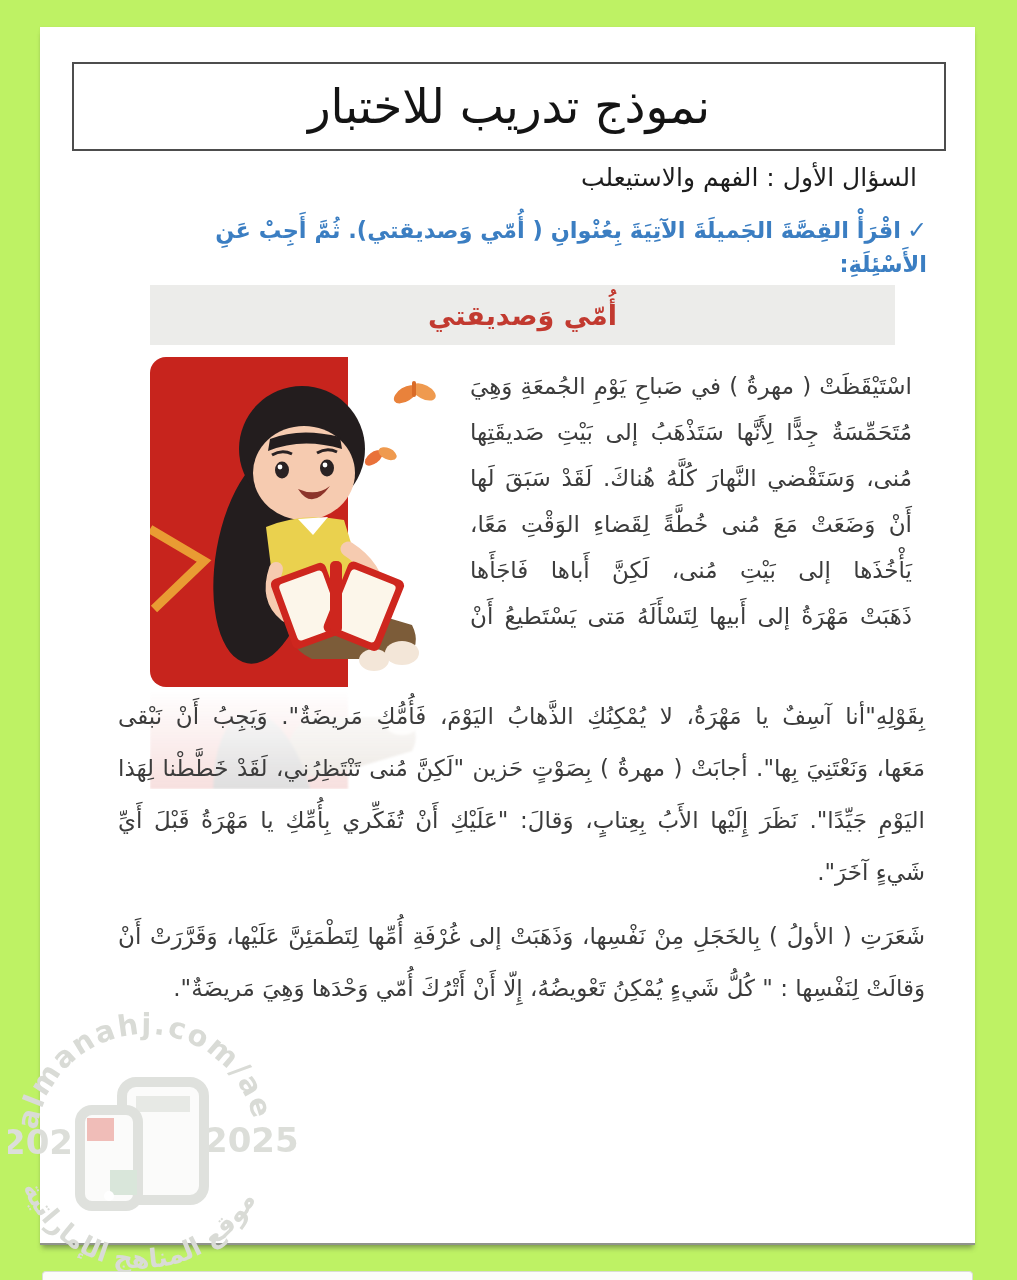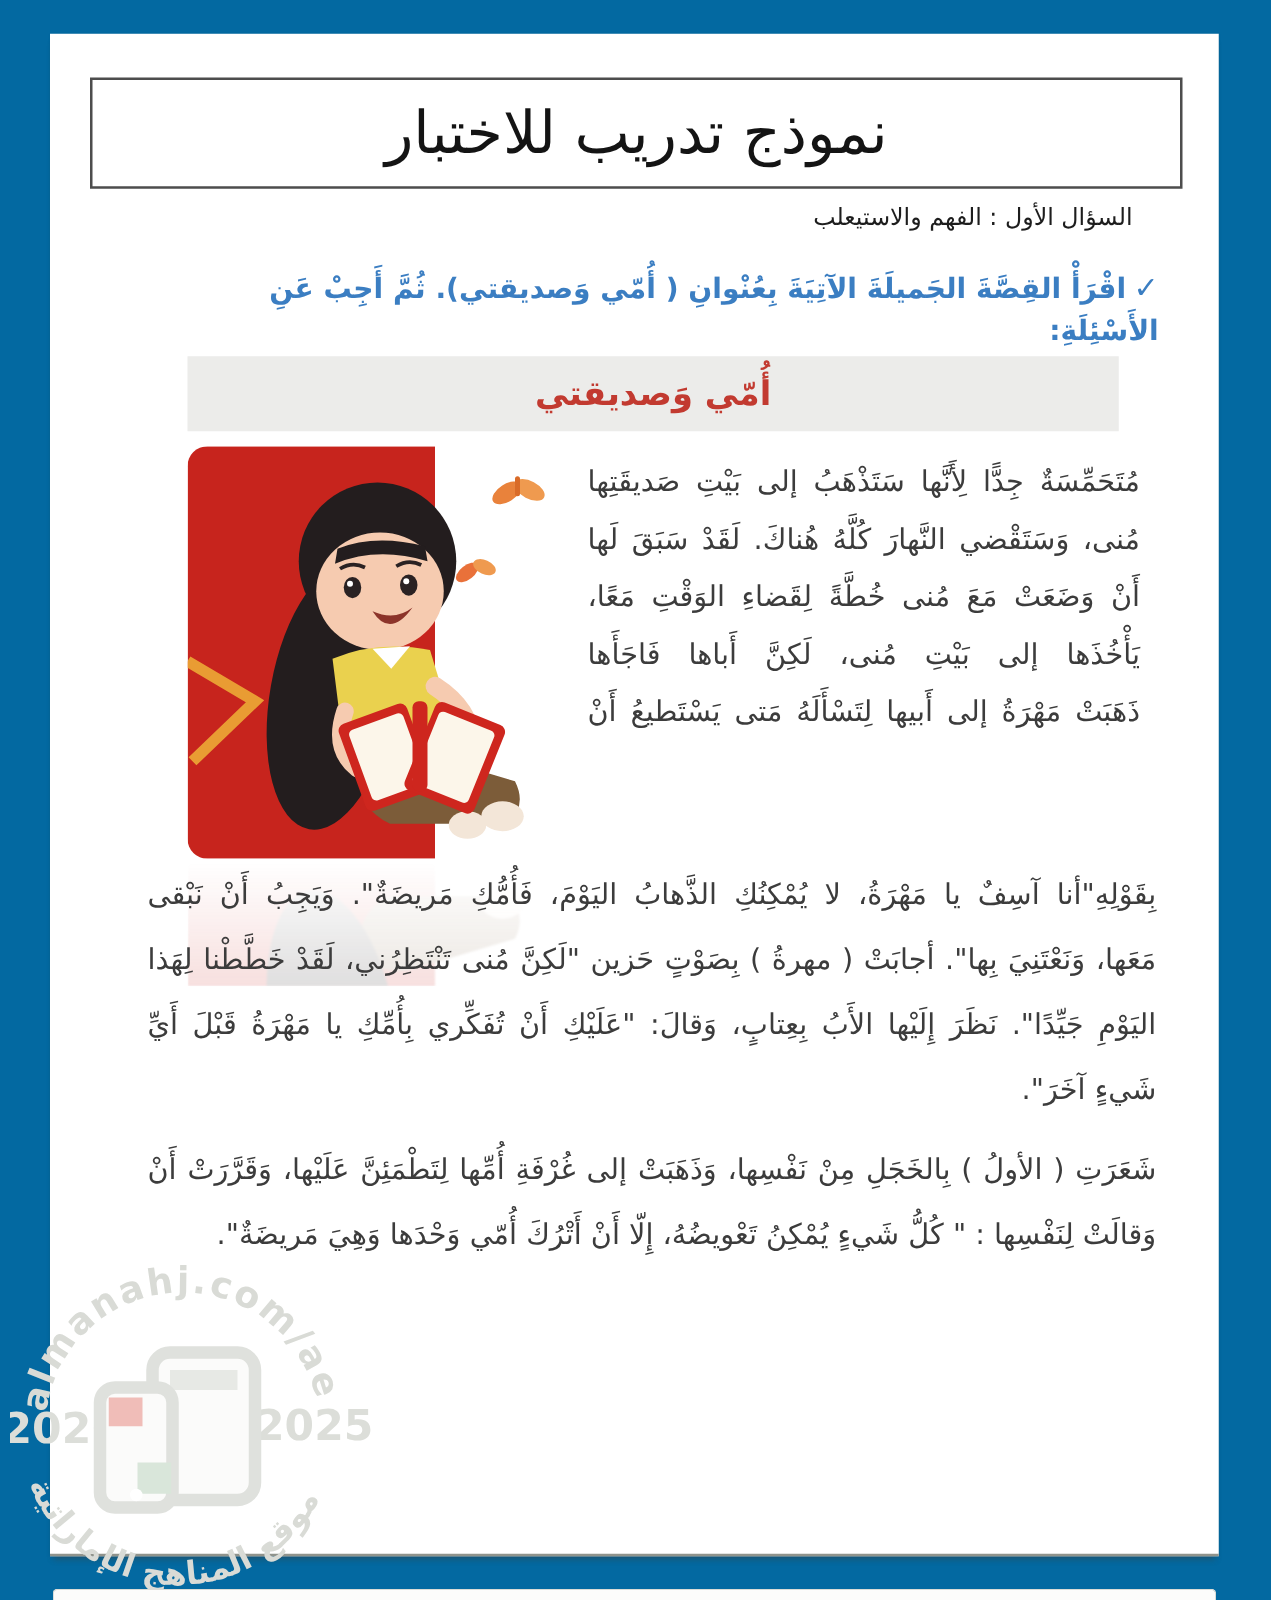--- a/index.html
+++ b/index.html
@@ -1,19 +1,19 @@
 <!DOCTYPE html>
 <html lang="ar"><head>
 <meta charset="utf-8">
 <style>
   * { margin:0; padding:0; box-sizing:border-box; }
   html,body { background:#e9ece7; }
   .canvas {
     position:relative; width:1017px; height:1280px;
-    background:#0369a1; overflow:hidden;
+    background:#bef264; overflow:hidden;
     font-family:"DejaVu Sans", sans-serif;
   }
   .page {
     position:absolute; left:40px; top:27px; width:935px; height:1218px;
     background:#ffffff;
     border-bottom:2px solid #90938c;
     box-shadow:0 0 2px rgba(0,0,0,.06), 0 5px 5px -2px rgba(60,63,58,.45);
   }
   .next-page {
     position:absolute; left:42px; top:1271px; width:931px; height:12px;
@@ -22,22 +22,22 @@
   }
   .title-box {
     position:absolute; left:32px; top:35px; width:874px; height:89px;
     border:2px solid #4d4d4d;
     display:flex; align-items:center; justify-content:center;
   }
   .title-box .t {
     font-size:47px; color:#141414; letter-spacing:0; direction:rtl;
   }
   .section-label {
-    position:absolute; right:69px; top:136px;
-    font-size:19px; color:#1d1d1d; direction:rtl;
+    position:absolute; right:58px; top:136px;
+    font-size:25px; color:#1d1d1d; direction:rtl;
   }
   .instruction {
     position:absolute; right:48px; top:186px; width:800px;
     direction:rtl; text-align:right;
     color:#3b7ec2; font-size:22.5px; font-weight:bold; line-height:34px;
   }
   .instruction .chk { font-size:24px; margin-left:6px; font-weight:bold; }
   .banner {
     position:absolute; left:110px; top:258px; width:745px; height:60px;
     background:#ececea;
@@ -156,20 +156,21 @@
     <div class="illu-reflect">
       <svg width="317" height="330" viewBox="0 0 317 330">
         <rect x="0" y="0" width="198" height="330" fill="#c7241d"></rect>
         <path d="M138,252 Q162,236 188,246 L262,268 Q272,288 256,302 L162,302 Q132,288 138,252 Z" fill="#7c5c39"></path>
         <ellipse cx="252" cy="296" rx="17" ry="12" fill="#f3e6d8"></ellipse>
         <ellipse cx="116" cy="200" rx="50" ry="108" fill="#231d1e" transform="rotate(10 116 200)"></ellipse>
       </svg>
     </div>
 
     <div class="story-col">
+      <div class="ln just">اسْتَيْقَظَتْ ( مهرةُ ) في صَباحِ يَوْمِ الجُمعَةِ وَهِيَ</div>
       <div class="ln just">مُتَحَمِّسَةٌ جِدًّا لِأَنَّها سَتَذْهَبُ إلى بَيْتِ صَديقَتِها</div>
       <div class="ln just">مُنى، وَسَتَقْضي النَّهارَ كُلَّهُ هُناكَ. لَقَدْ سَبَقَ لَها</div>
       <div class="ln just">أَنْ وَضَعَتْ مَعَ مُنى خُطَّةً لِقَضاءِ الوَقْتِ مَعًا،</div>
       <div class="ln just">يَأْخُذَها إلى بَيْتِ مُنى، لَكِنَّ أَباها فَاجَأَها</div>
       <div class="ln just">ذَهَبَتْ مَهْرَةُ إلى أَبيها لِتَسْأَلَهُ مَتى يَسْتَطيعُ أَنْ</div>
     </div>
 
     <div class="story-full">
       <div class="ln just">بِقَوْلِهِ"أنا آسِفٌ يا مَهْرَةُ، لا يُمْكِنُكِ الذَّهابُ اليَوْمَ، فَأُمُّكِ مَريضَةٌ". وَيَجِبُ أَنْ نَبْقى</div>
       <div class="ln just">مَعَها، وَنَعْتَنِيَ بِها". أجابَتْ ( مهرةُ ) بِصَوْتٍ حَزين "لَكِنَّ مُنى تَنْتَظِرُني، لَقَدْ خَطَّطْنا لِهَذا</div>

